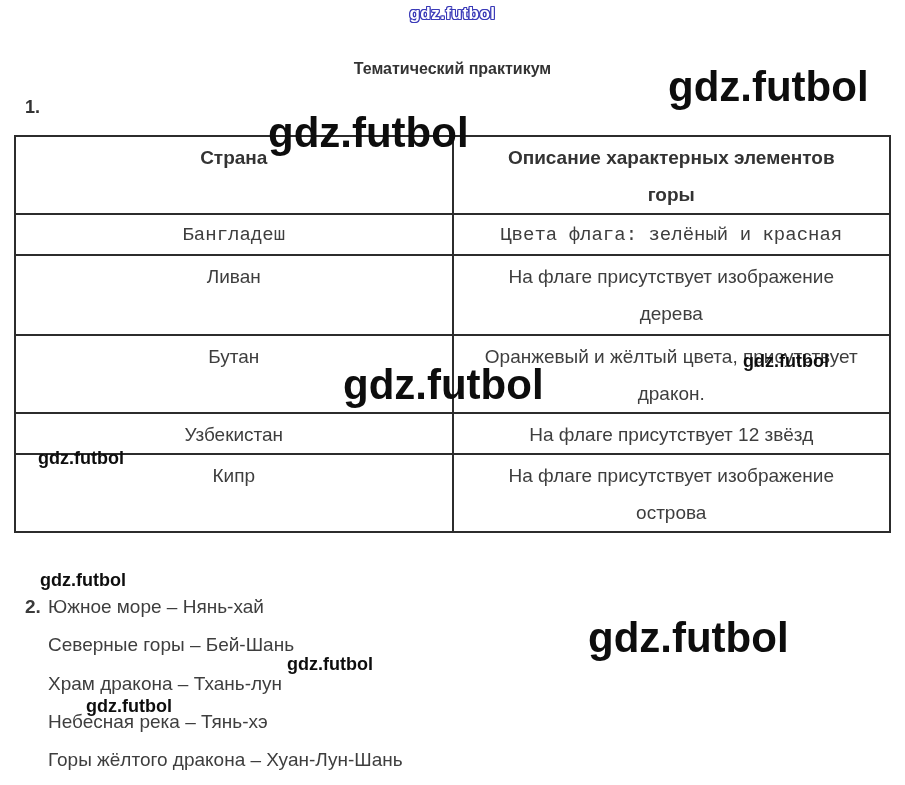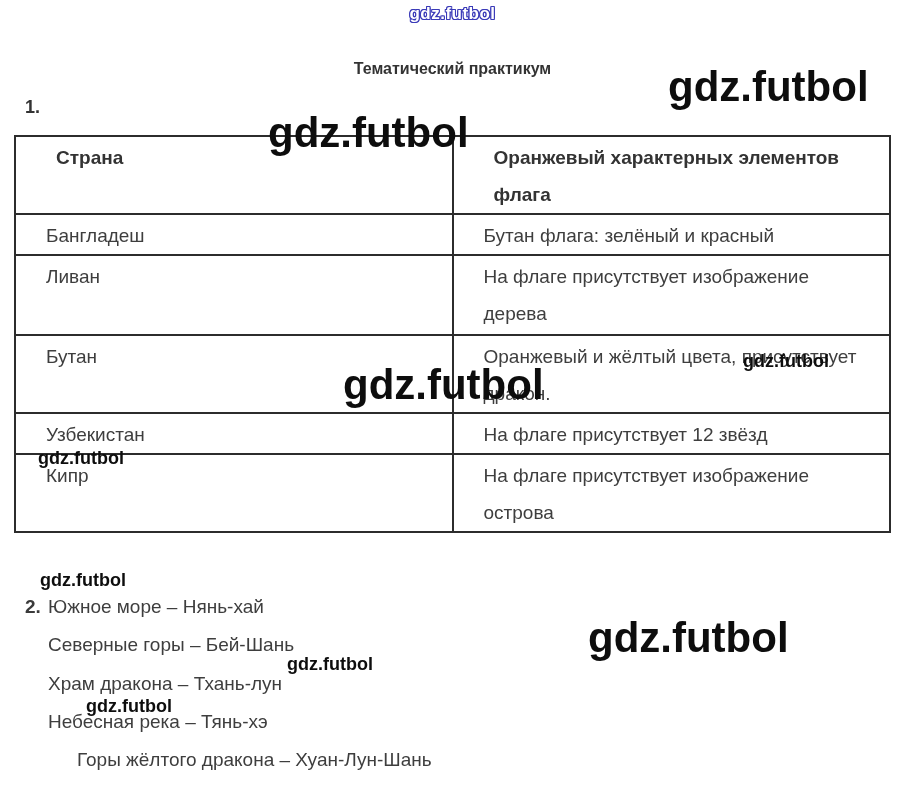--- a/index.html
+++ b/index.html
@@ -58,33 +58,33 @@
     left: 14px;
     top: 135px;
     width: 877px;
     border-collapse: collapse;
     table-layout: fixed;
   }
   table.flags th, table.flags td {
     border: 2px solid #2c2c2c;
     width: 50%;
     vertical-align: top;
-    text-align: left;
+    text-align: center;
     font-size: 19px;
     line-height: 37px;
     color: #3e3e3e;
     padding: 2px 30px 0 30px;
   }
   table.flags th {
     font-weight: bold;
     color: #333333;
     padding: 2px 40px 0 40px;
   }
   tr.r-head { height: 76px; }
-  tr.r-thin { height: 30px; }
+  tr.r-thin { height: 30px; font-family: Liberation Mono, monospace; }
   tr.r-tall { height: 80px; }
   tr.r-mid  { height: 74px; margin-left: 28px; }
   tr.r-thin2 { height: 36px; }
   td.nowrap, th.nowrap { white-space: nowrap; }
 
   
   .wm-big {
     position: absolute;
     font-size: 42px;
     font-weight: 600;
@@ -125,42 +125,42 @@
     position: absolute;
     left: 48px;
     font-size: 19px;
     color: #3e3e3e;
     white-space: nowrap;
   }
   .l2-i0 { top: 596px; }
   .l2-i1 { top: 634px; }
   .l2-i2 { top: 673px; }
   .l2-i3 { top: 711px; }
-  .l2-i4 { top: 749px; margin-left: 29px; }
+  .l2-i4 { top: 749px; }
 </style>
 </head>
 <body>
 
 <div class="page">
 
   <div class="wm-top">gdz.futbol</div>
 
   <div class="doc-title">Тематический практикум</div>
 
   <div class="num-1">1.</div>
 
   <table class="flags">
     <tbody>
       <tr class="r-head">
         <th class="nowrap">Страна</th>
-        <th>Оранжевый характерных элементов флага</th>
+        <th>Описание характерных элементов горы</th>
       </tr>
       <tr class="r-thin">
         <td class="nowrap">Бангладеш</td>
-        <td class="nowrap">Бутан флага: зелёный и красный</td>
+        <td class="nowrap">Цвета флага: зелёный и красная</td>
       </tr>
       <tr class="r-tall">
         <td class="nowrap">Ливан</td>
         <td>На флаге присутствует изображение дерева</td>
       </tr>
       <tr class="r-mid">
         <td class="nowrap">Бутан</td>
         <td>Оранжевый и жёлтый цвета, присутствует дракон.</td>
       </tr>
       <tr class="r-thin2">

